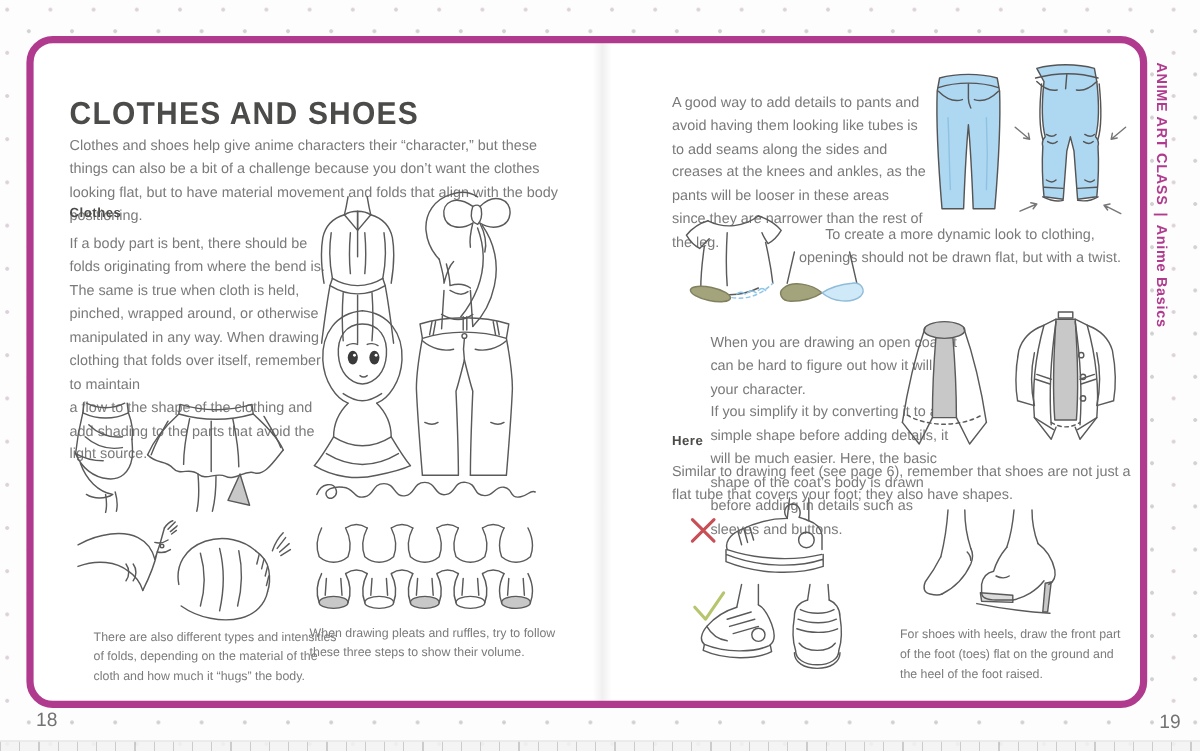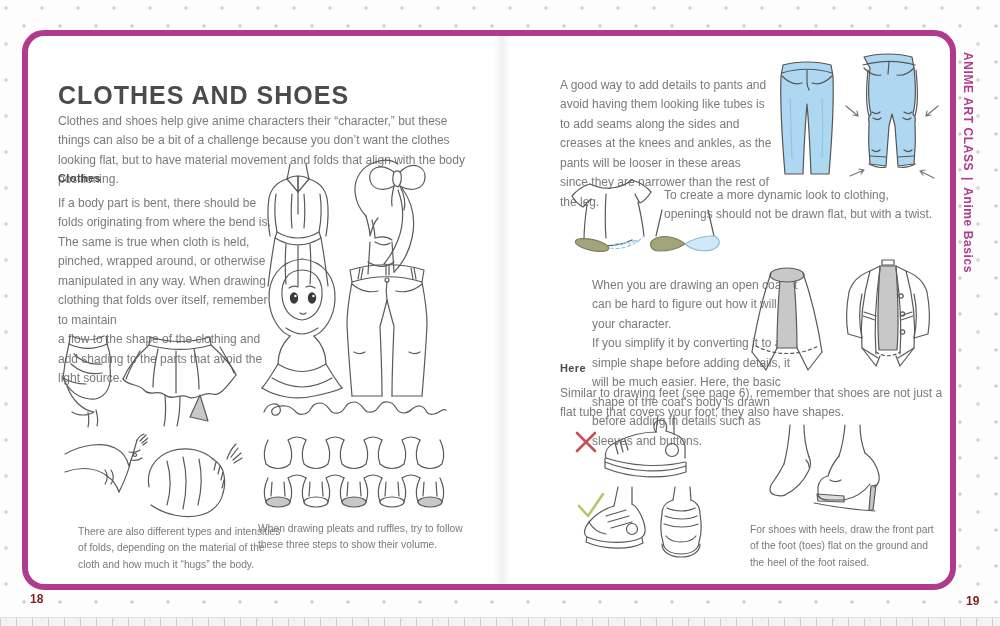--- a/index.html
+++ b/index.html
@@ -20,29 +20,29 @@
   .gutter{
     position:absolute;left:494px;top:36px;width:16px;height:548px;
     background:linear-gradient(90deg,rgba(0,0,0,0) 0%,rgba(0,0,0,0.06) 50%,rgba(0,0,0,0) 100%);
   }
   .sidebar-vert{
     position:absolute;left:961px;top:52px;height:300px;
     writing-mode:vertical-rl;color:#b03a8e;font-size:12px;font-weight:bold;
     letter-spacing:0.6px;white-space:nowrap;
   }
   .sidebar-vert .sep{margin:0 0;padding:6px 0;}
-  .pagenum{position:absolute;font-size:12px;font-weight:bold;color:#7f1d1d;}
+  .pagenum{position:absolute;font-size:16px;font-weight:normal;color:#737373;}
   .title{
     position:absolute;left:58px;top:80px;font-size:25px;font-weight:bold;color:#4b4b49;
     letter-spacing:1px;transform:scaleY(1.06);transform-origin:left top;
   }
   .h2{position:absolute;font-size:11px;font-weight:bold;color:#4b4b49;letter-spacing:0.4px;}
   .body-text{position:absolute;font-size:12px;line-height:1.62;color:#7a7a7a;white-space:pre-line;}
   .caption{position:absolute;font-size:10.3px;line-height:1.6;color:#7a7a7a;}
-  .centered{text-align:left;}
+  .centered{text-align:center;}
   .illus{position:absolute;}
   .strip{
     position:absolute;left:0;bottom:0;width:1000px;height:8px;
     background:repeating-linear-gradient(90deg,#c4c4c4 0 1px,#f2f2f2 1px 16px);
     border-top:1px solid #ddd;opacity:0.85;
   }
   svg .f-olive{fill:#a3a37c;stroke:#80805e;}
   svg .f-blue{fill:#cfe9f8;stroke:#8fbcd8;}
   svg .f-denim{fill:#aed8f2;}
   svg .f-gray{fill:#c8c8c8;}

